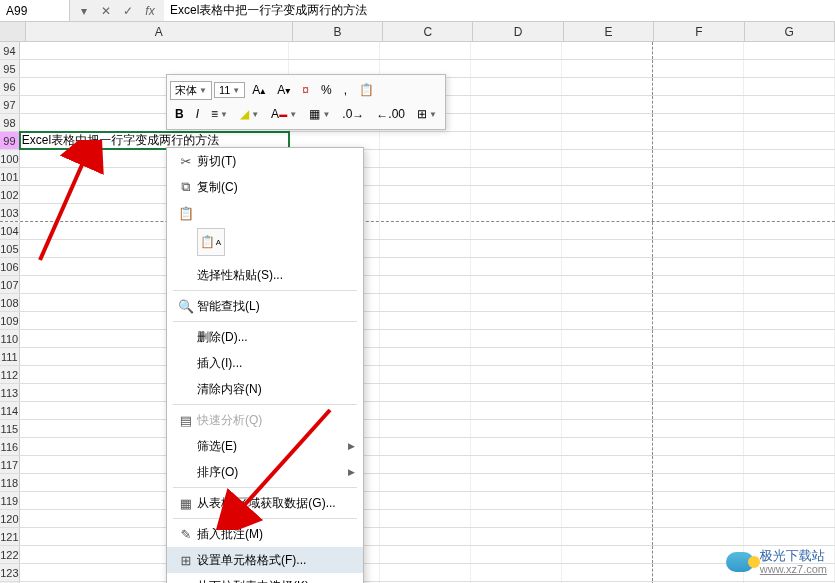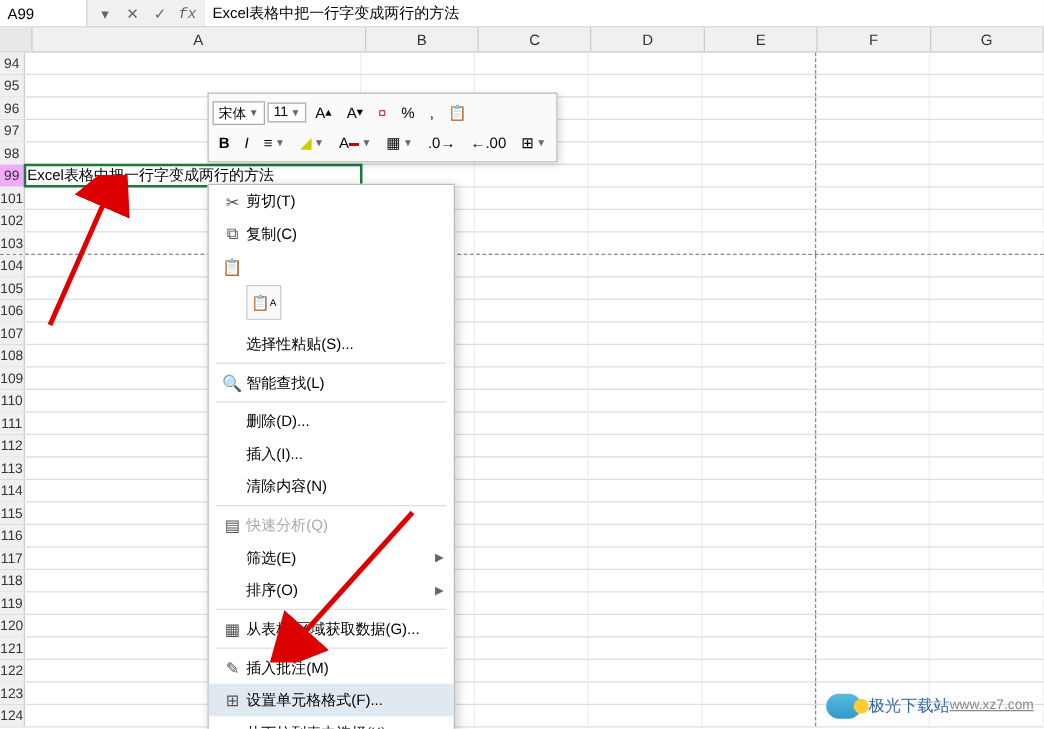--- a/index.html
+++ b/index.html
@@ -2,21 +2,21 @@
 <html><head>
   <meta charset="utf-8">
   <style>
     * { box-sizing: border-box; margin: 0; padding: 0; }
     body { font-family: "Microsoft YaHei", Arial, sans-serif; font-size: 12px; background: #fff; position: relative; width: 835px; height: 583px; overflow: hidden; }
     
     .formula-bar { display: flex; align-items: center; border-bottom: 1px solid #ccc; height: 22px; background: #f0f0f0; }
     .name-box { width: 70px; padding: 0 6px; border-right: 1px solid #ccc; background: #fff; height: 100%; display: flex; align-items: center; }
     .fb-btns { display: flex; align-items: center; padding: 0 4px; gap: 2px; }
     .fb-btn { width: 20px; height: 18px; display: flex; align-items: center; justify-content: center; color: #666; cursor: pointer; }
-    .fx { font-style: italic; font-family: Liberation Mono, monospace; }
+    .fx { font-style: italic; }
     .formula-input { flex: 1; padding: 0 6px; height: 100%; display: flex; align-items: center; background: #fff; }
     
     .sheet-area { position: relative; }
     .col-headers { display: flex; height: 20px; border-bottom: 1px solid #ccc; background: #f0f0f0; }
     .corner { width: 26px; border-right: 1px solid #ccc; background: #e8e8e8; }
     .col-h { border-right: 1px solid #ccc; display: flex; align-items: center; justify-content: center; color: #333; }
     .col-A { width: 272px; }
     .col-def { width: 92px; }
     
     .grid-rows { }
@@ -50,21 +50,21 @@
     .ctx-sep { height: 1px; background: #ddd; margin: 2px 6px; }
     .paste-opts { padding: 2px 6px 6px 30px; }
     .paste-btn { width: 28px; height: 28px; border: 1px solid #ccc; display: inline-flex; align-items: center; justify-content: center; background: #fafafa; }
     
     
     svg.anno { position: absolute; pointer-events: none; z-index: 10; }
     
     .watermark { position: absolute; right: 8px; bottom: 8px; display: flex; align-items: center; gap: 6px; z-index: 20; color: #36a; font-size: 13px; }
     .wm-ico { width: 28px; height: 20px; border-radius: 10px; background: linear-gradient(#5bd,#39c); position: relative; }
     .wm-ico::after { content: ""; position: absolute; right: -6px; top: 4px; width: 12px; height: 12px; background: #fc3; border-radius: 50%; }
-    .wm-txt { display: flex; flex-direction: row; line-height: 1.1; }
+    .wm-txt { display: flex; flex-direction: column; line-height: 1.1; }
     .wm-url { color: #888; font-size: 11px; text-decoration: underline; }
   </style>
 </head>
 <body>
 
 <div class="formula-bar">
   <div class="name-box">A99</div>
   <div class="fb-btns">
     <div class="fb-btn">▾</div>
     <div class="fb-btn">✕</div>
@@ -132,20 +132,30 @@
         <div class="cell def"></div>
         <div class="cell def"></div>
         <div class="cell def"></div>
         <div class="cell def" style="border-right: 1px dashed rgb(136, 136, 136);"></div>
         <div class="cell def"></div>
         <div class="cell def"></div>
       </div>
       <div class="g-row">
         <div class="row-h sel">99</div>
         <div class="cell A sel-cell">Excel表格中把一行字变成两行的方法</div>
+        <div class="cell def"></div>
+        <div class="cell def"></div>
+        <div class="cell def"></div>
+        <div class="cell def" style="border-right: 1px dashed rgb(136, 136, 136);"></div>
+        <div class="cell def"></div>
+        <div class="cell def"></div>
+      </div>
+      <div class="g-row">
+        <div class="row-h">100</div>
+        <div class="cell A"></div>
         <div class="cell def"></div>
         <div class="cell def"></div>
         <div class="cell def"></div>
         <div class="cell def" style="border-right: 1px dashed rgb(136, 136, 136);"></div>
         <div class="cell def"></div>
         <div class="cell def"></div>
       </div>
       <div class="g-row">
         <div class="row-h">101</div>
         <div class="cell A"></div>

